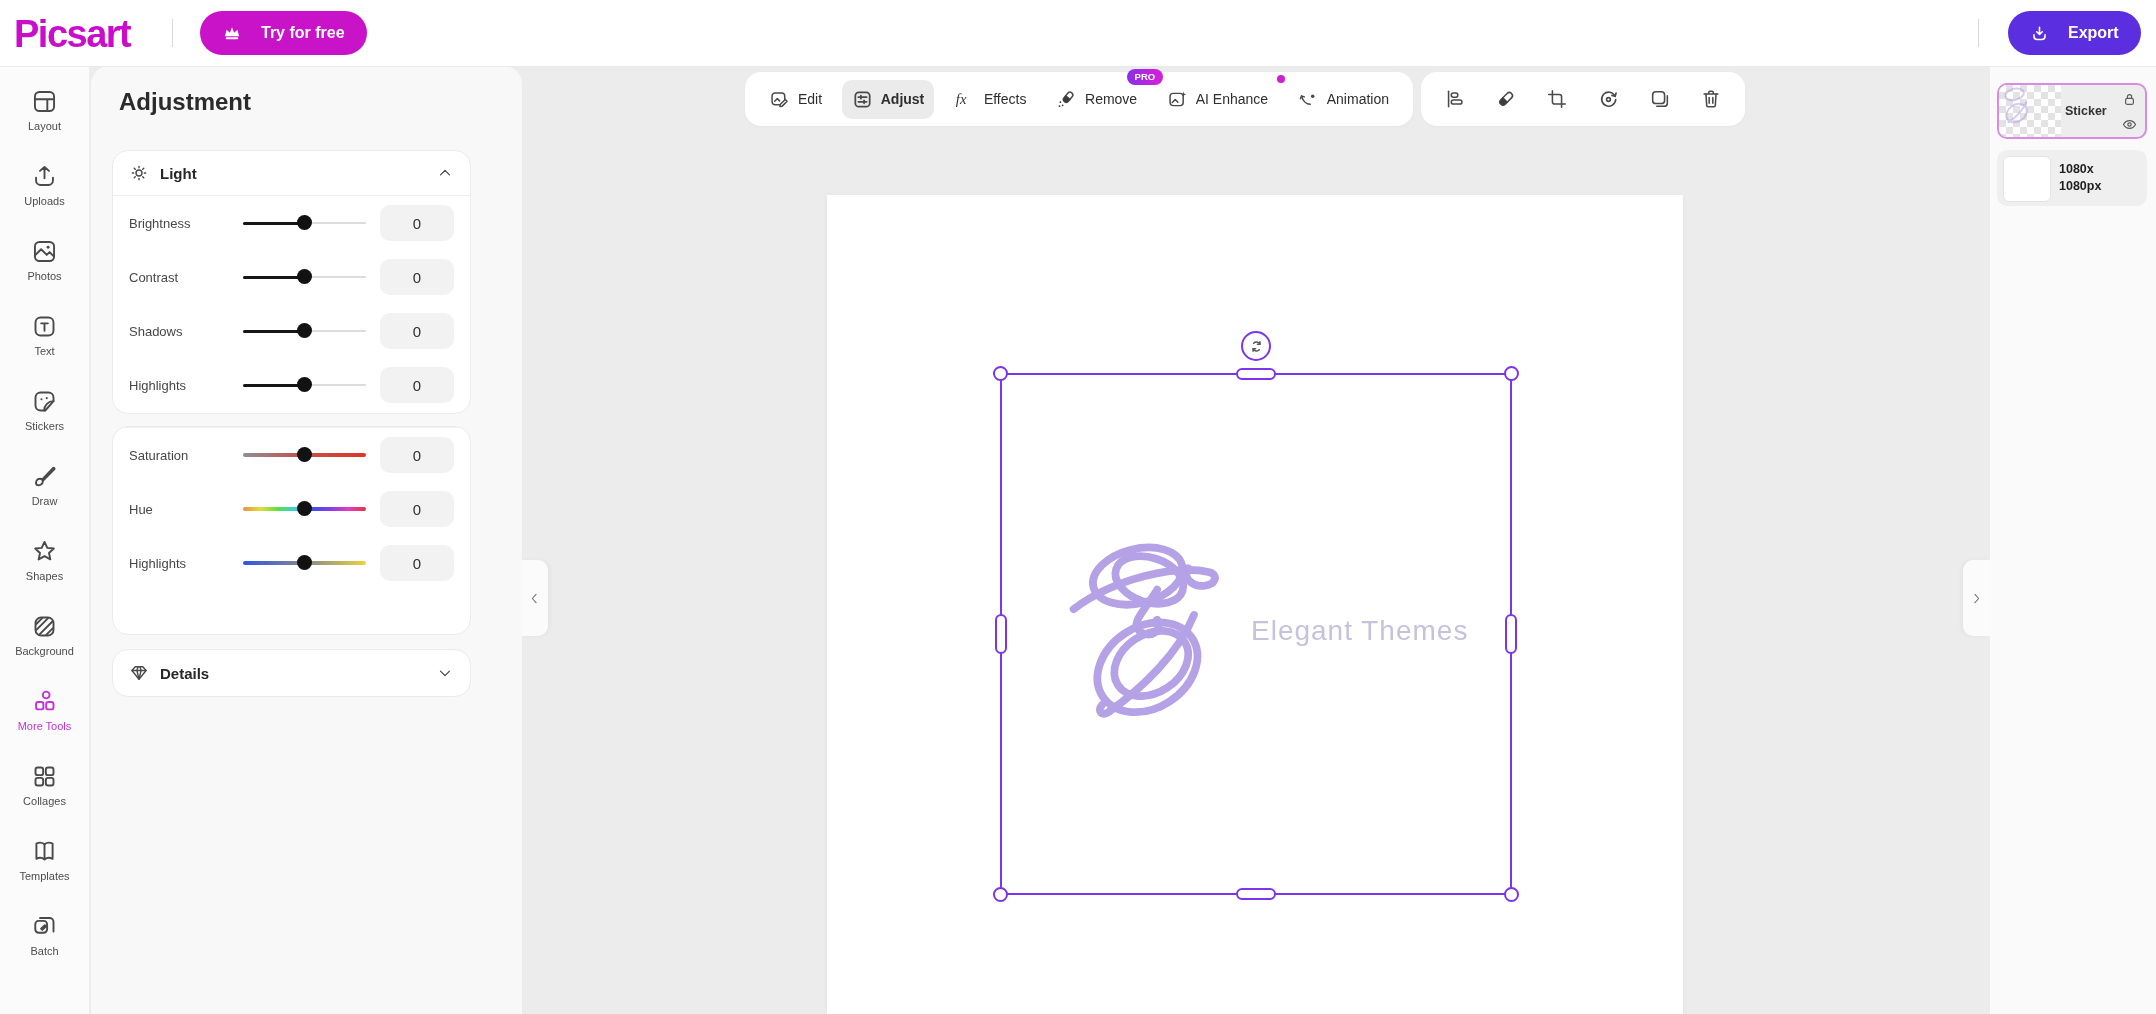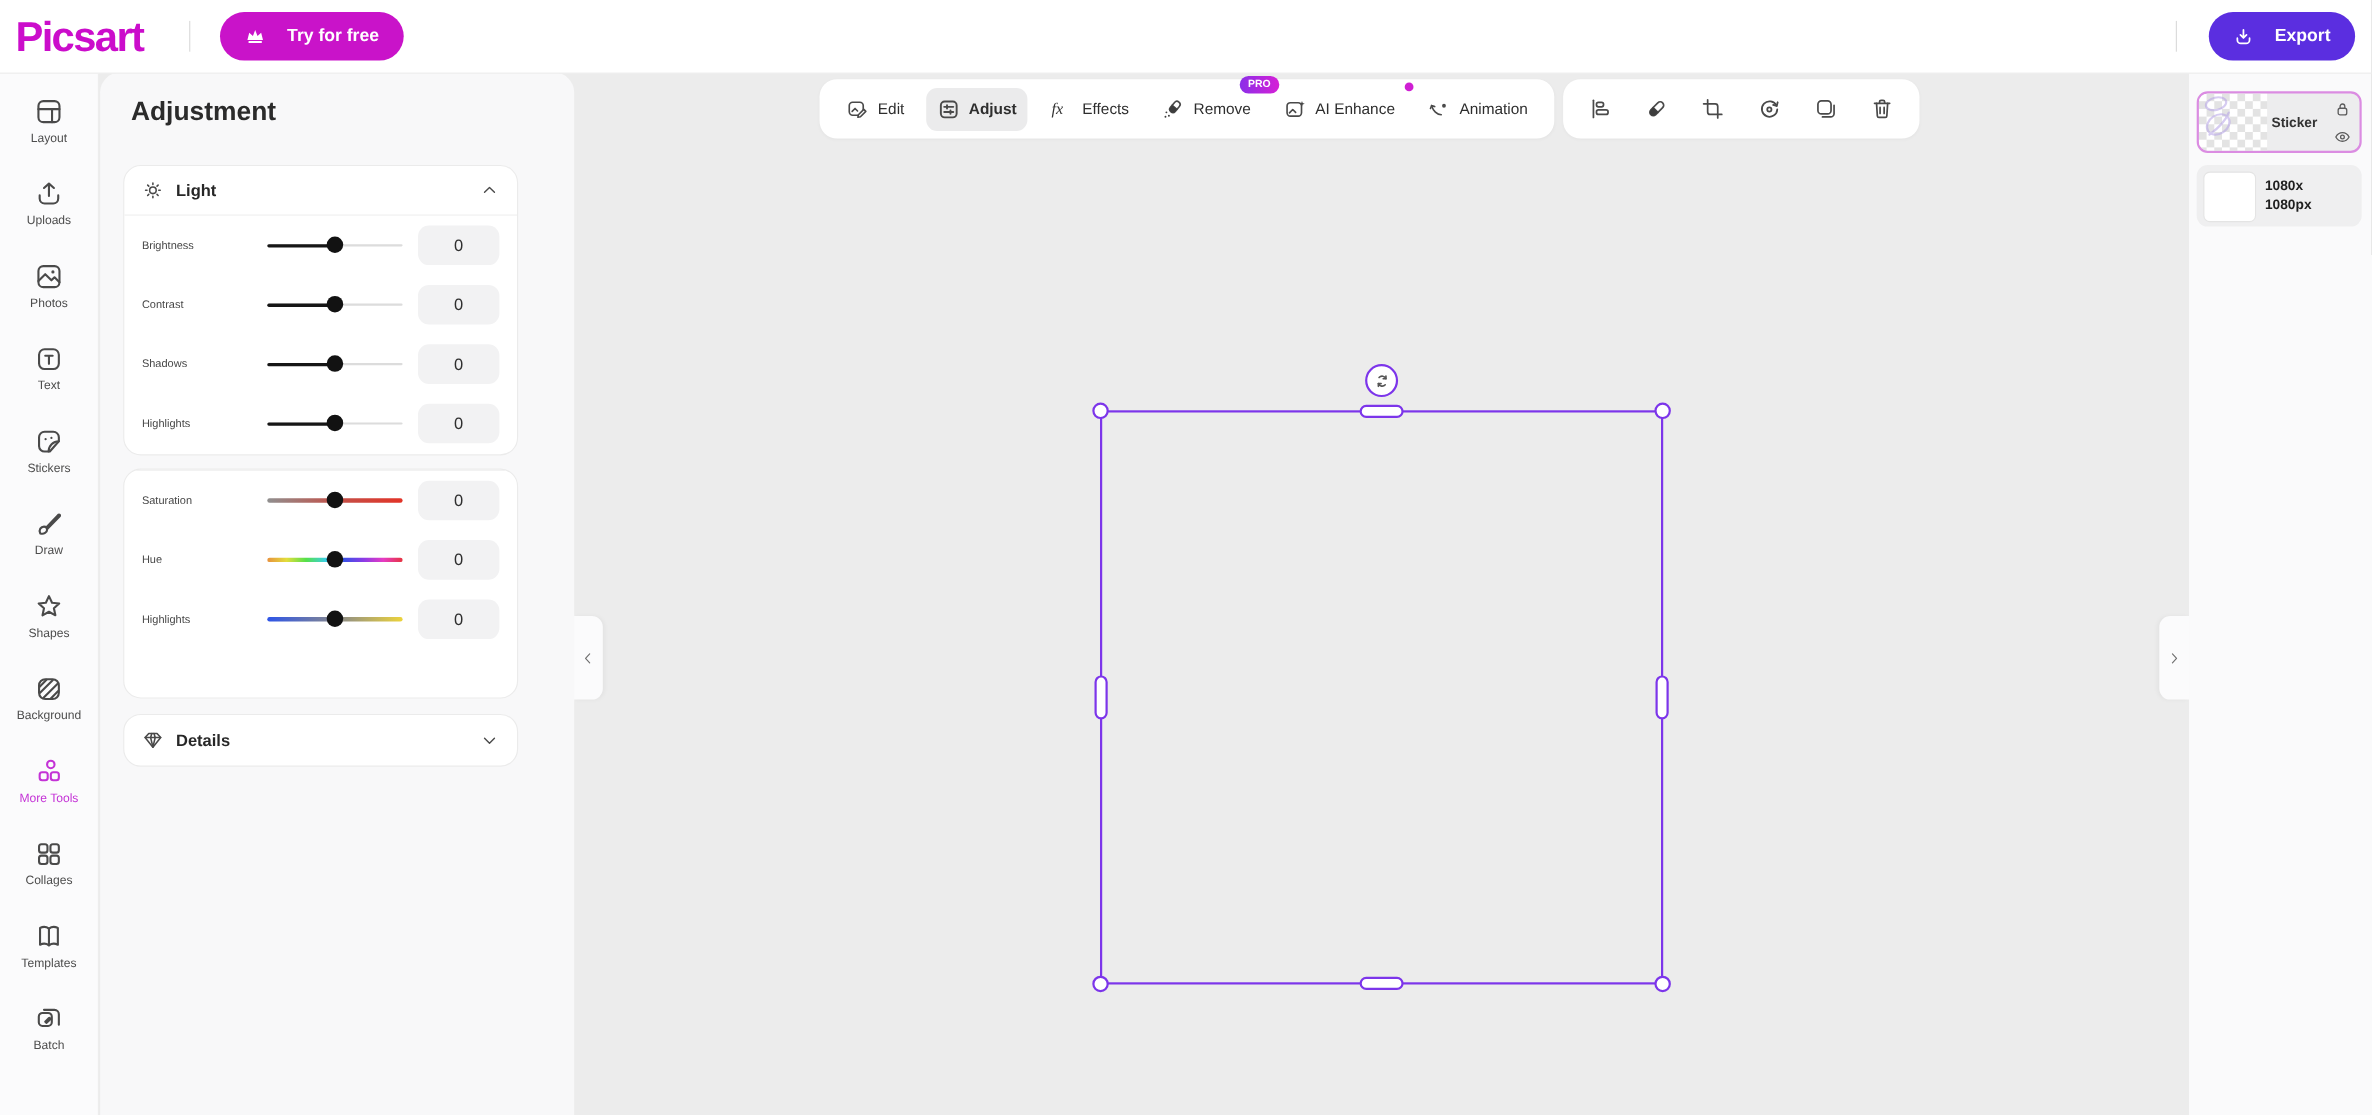--- a/index.html
+++ b/index.html
@@ -32,21 +32,21 @@
   .card{position:absolute;left:21px;width:359px;background:#fff;border:1px solid #ebebeb;border-radius:16px;box-sizing:border-box;overflow:hidden;}
   .card-light{top:84px;height:264px;}
   .card-colors{top:360px;height:209px;}
   .card-details{top:583px;height:48px;}
   .card-hsl{top:639px;height:48px;}
   .card-head{height:44px;display:flex;align-items:center;padding:0 16px;gap:11px;cursor:pointer;}
   .card-head .ttl{font-size:15px;font-weight:700;color:#272727;}
   .card-head .sp{flex:1}
   .card-divider{height:1px;background:#efefef;margin:0 0;}
   .srow{height:54px;display:flex;align-items:center;padding:0 16px;}
-  .srow .slabel{flex:0 0 114px;font-size:10px;color:#474747;}
+  .srow .slabel{flex:0 0 114px;font-size:13px;color:#474747;}
   .strack{position:relative;flex:1;height:16px;margin-right:14px;cursor:pointer;}
   .line-base{position:absolute;left:0;right:0;top:7px;height:2px;background:#dcdcdc;border-radius:2px;}
   .line-fill{position:absolute;left:0;width:50%;top:6.5px;height:3px;background:#161616;border-radius:2px;}
   .line-grad{position:absolute;left:0;right:0;top:6px;height:4px;border-radius:3px;}
   .grad-saturation{background:linear-gradient(to right,#8f8f8f,#c2524a,#e23327);}
   .grad-hue{background:linear-gradient(to right,#e8923d,#e2dd3c,#55e049,#3ccfe0,#3b50e6,#8d3be6,#e63bc3,#e63440);}
   .grad-temperature{background:linear-gradient(to right,#2e55e8,#8a8a8a 52%,#ecd33c);}
   .sknob{position:absolute;left:50%;top:0;width:15px;height:15px;margin-left:-7.5px;border-radius:50%;background:#121212;cursor:grab;}
   .sval{width:74px;height:36px;border-radius:10px;background:#f2f2f3;font-size:15px;color:#2f2f2f;
         display:flex;align-items:center;justify-content:center;}
@@ -417,20 +417,32 @@
     </div>
     <div class="act-btn">
       <svg class="ico" width="22" height="22" viewBox="0 0 24 24">
           <path d="M4.5 6.5h15M9.5 6.5V5a1.5 1.5 0 0 1 1.5-1.5h2A1.5 1.5 0 0 1 14.5 5v1.5"></path>
           <path d="m6.5 6.5.8 12.5a1.5 1.5 0 0 0 1.5 1.4h6.4a1.5 1.5 0 0 0 1.5-1.4l.8-12.5"></path>
           <path d="M10 10.5v6M14 10.5v6"></path>
         </svg>
     </div>
   </div>
 
+  <div class="canvas">
+    <svg class="logo-glyph" width="165" height="190" viewBox="0 0 170 195" style="stroke:#b5a2e6;fill:none;stroke-width:8;stroke-linecap:round;stroke-linejoin:round">
+      <ellipse cx="78" cy="44" rx="47" ry="28" transform="rotate(-14 78 44)"></ellipse>
+      <ellipse cx="90" cy="48" rx="36" ry="23" transform="rotate(18 90 48)"></ellipse>
+      <path d="M12 78 C55 46 118 32 152 40 C162 43 158 53 146 54 C134 55 124 46 130 36"></path>
+      <path d="M98 58 C85 80 70 92 80 101 C90 109 104 101 98 89"></path>
+      <ellipse cx="88" cy="138" rx="55" ry="42" transform="rotate(-33 88 138)"></ellipse>
+      <ellipse cx="92" cy="134" rx="41" ry="30" transform="rotate(-33 92 134)"></ellipse>
+      <path d="M136 84 C120 124 82 160 48 184 C41 189 36 183 41 177"></path>
+    </svg>
+    <div class="logo-text">Elegant Themes</div>
+  </div>
 
   <div class="selection">
     <div class="h-rotate">
       <svg width="15" height="15" viewBox="0 0 24 24" style="stroke:#555;fill:none;stroke-width:2.4;stroke-linecap:round;stroke-linejoin:round">
         <path d="M17.5 8.5a6 6 0 0 0-10-1.8M6.5 15.5a6 6 0 0 0 10 1.8"></path>
           <path d="M17.5 4.5v4h-4M6.5 19.5v-4h4"></path>
       </svg>
     </div>
     <div class="h-corner" style="left:-9px;top:-9px"></div>
     <div class="h-corner" style="right:-9px;top:-9px"></div>

